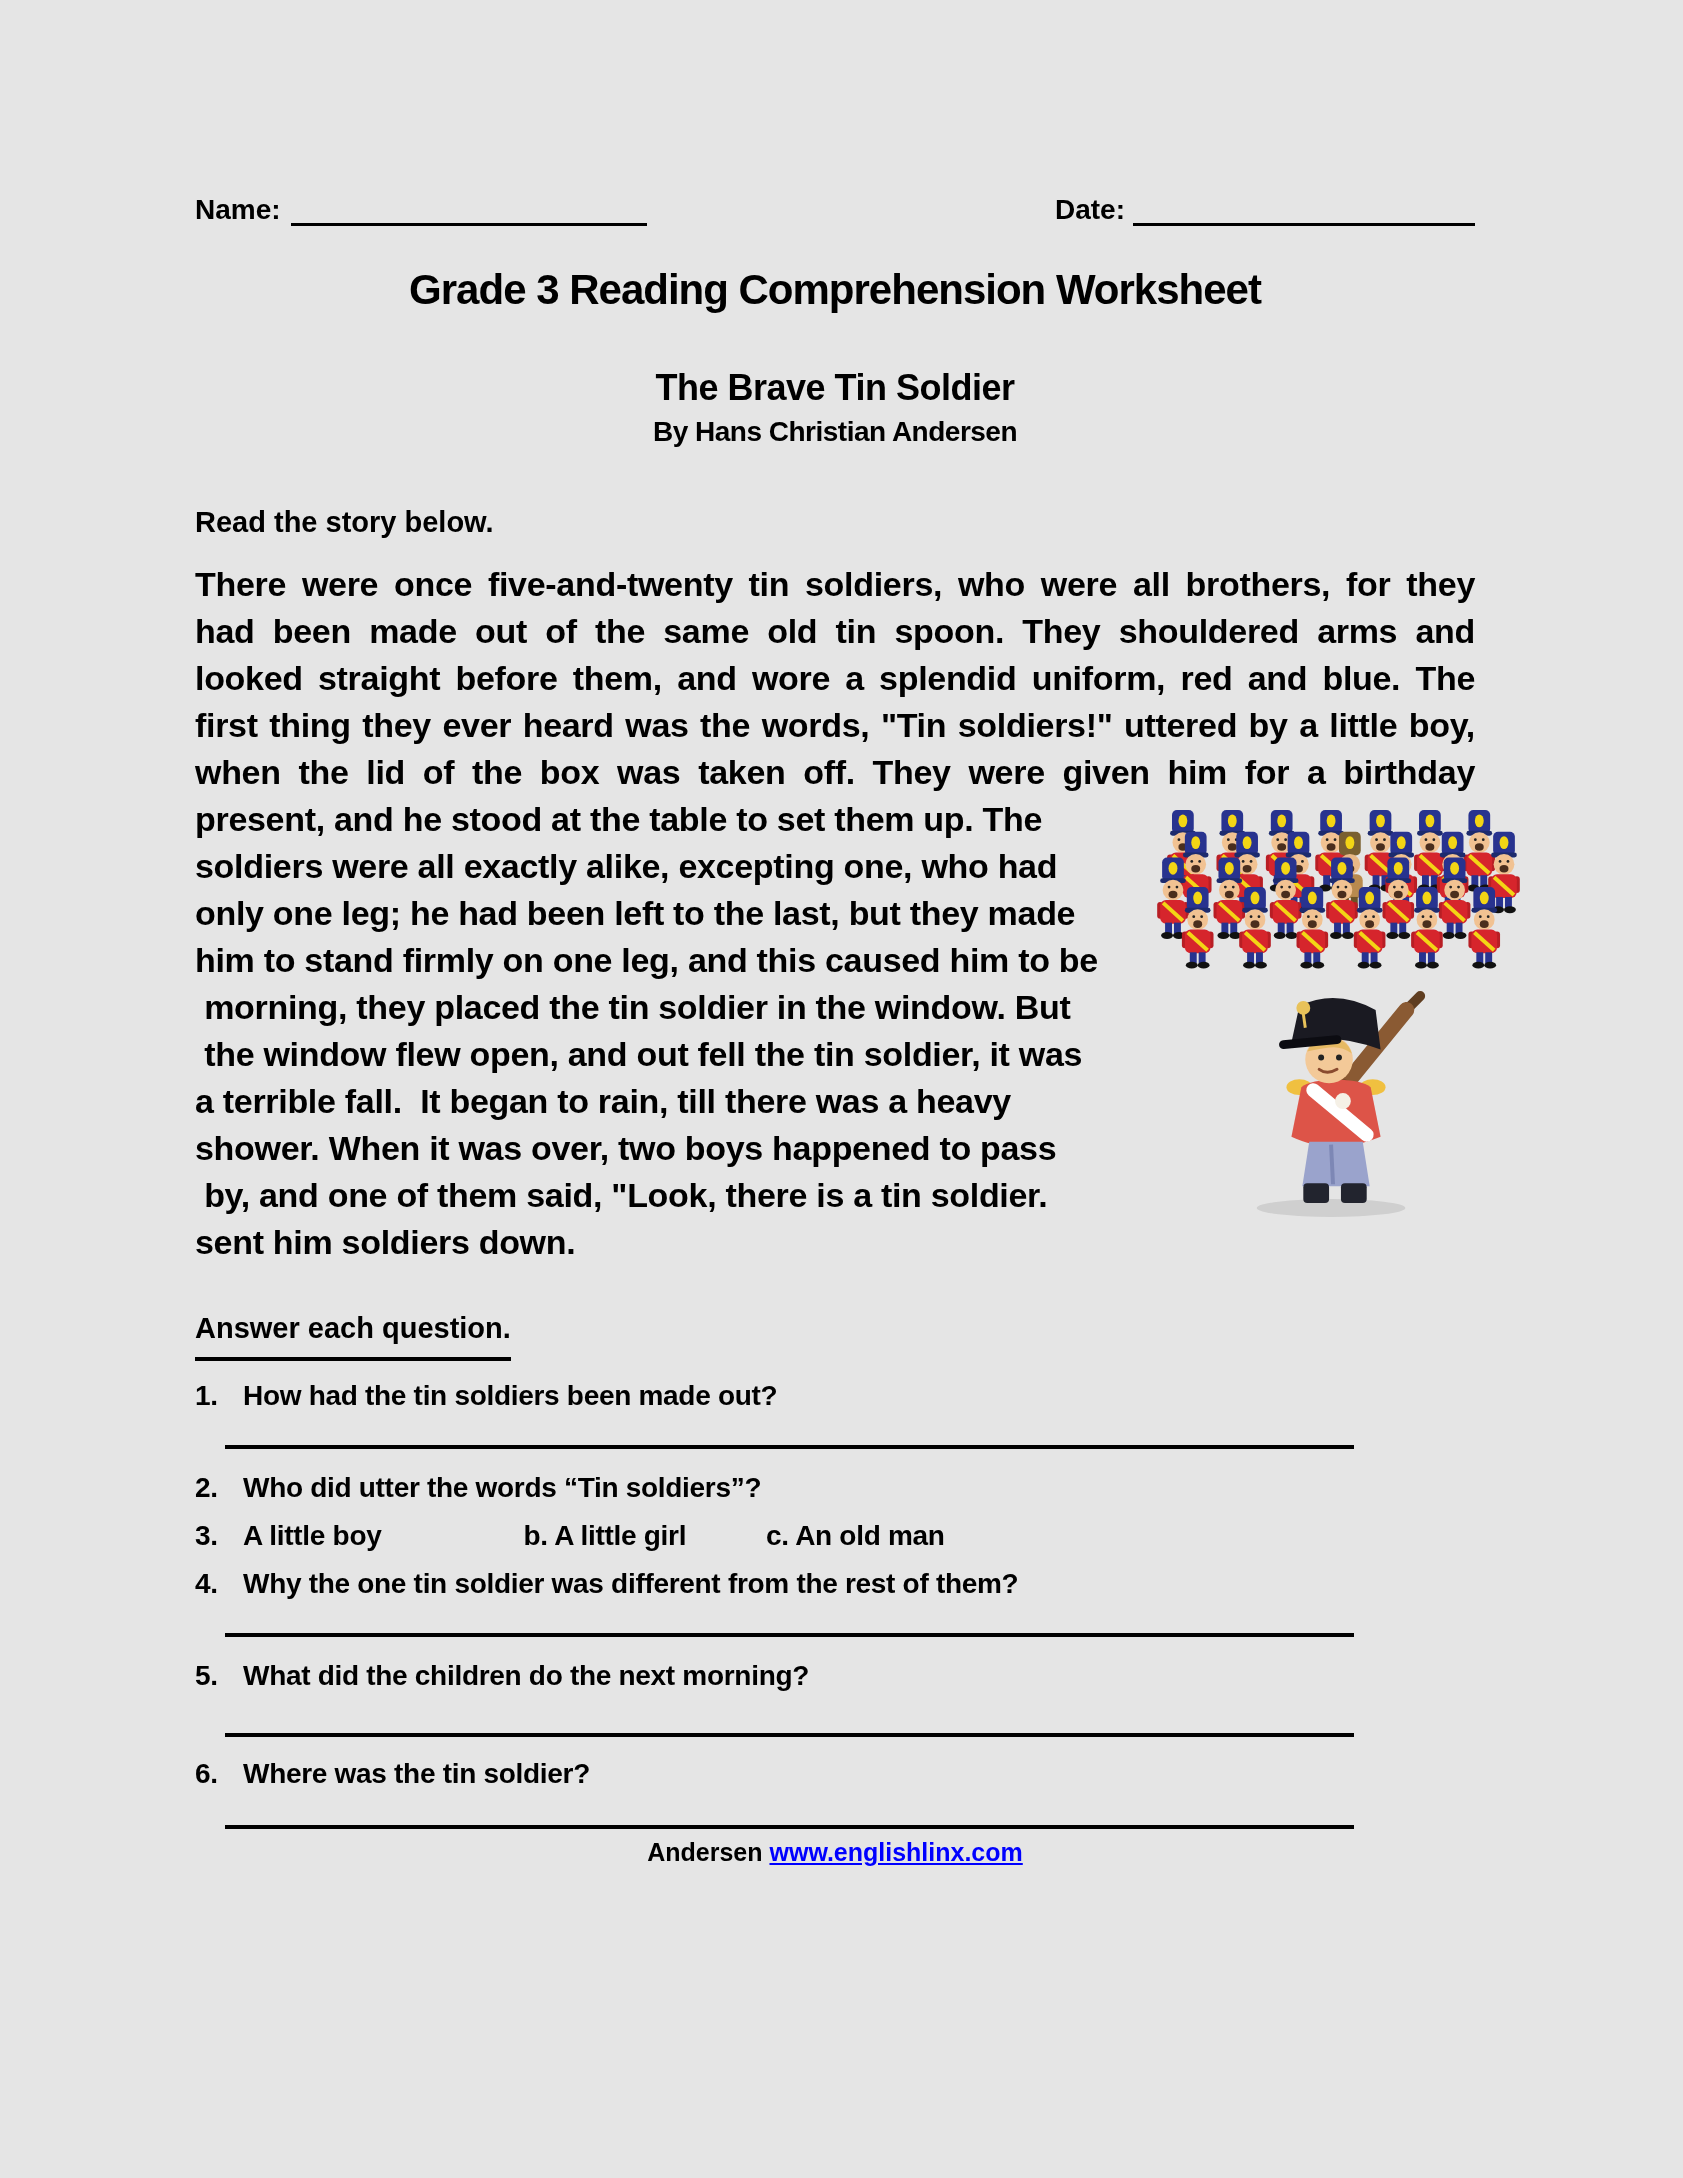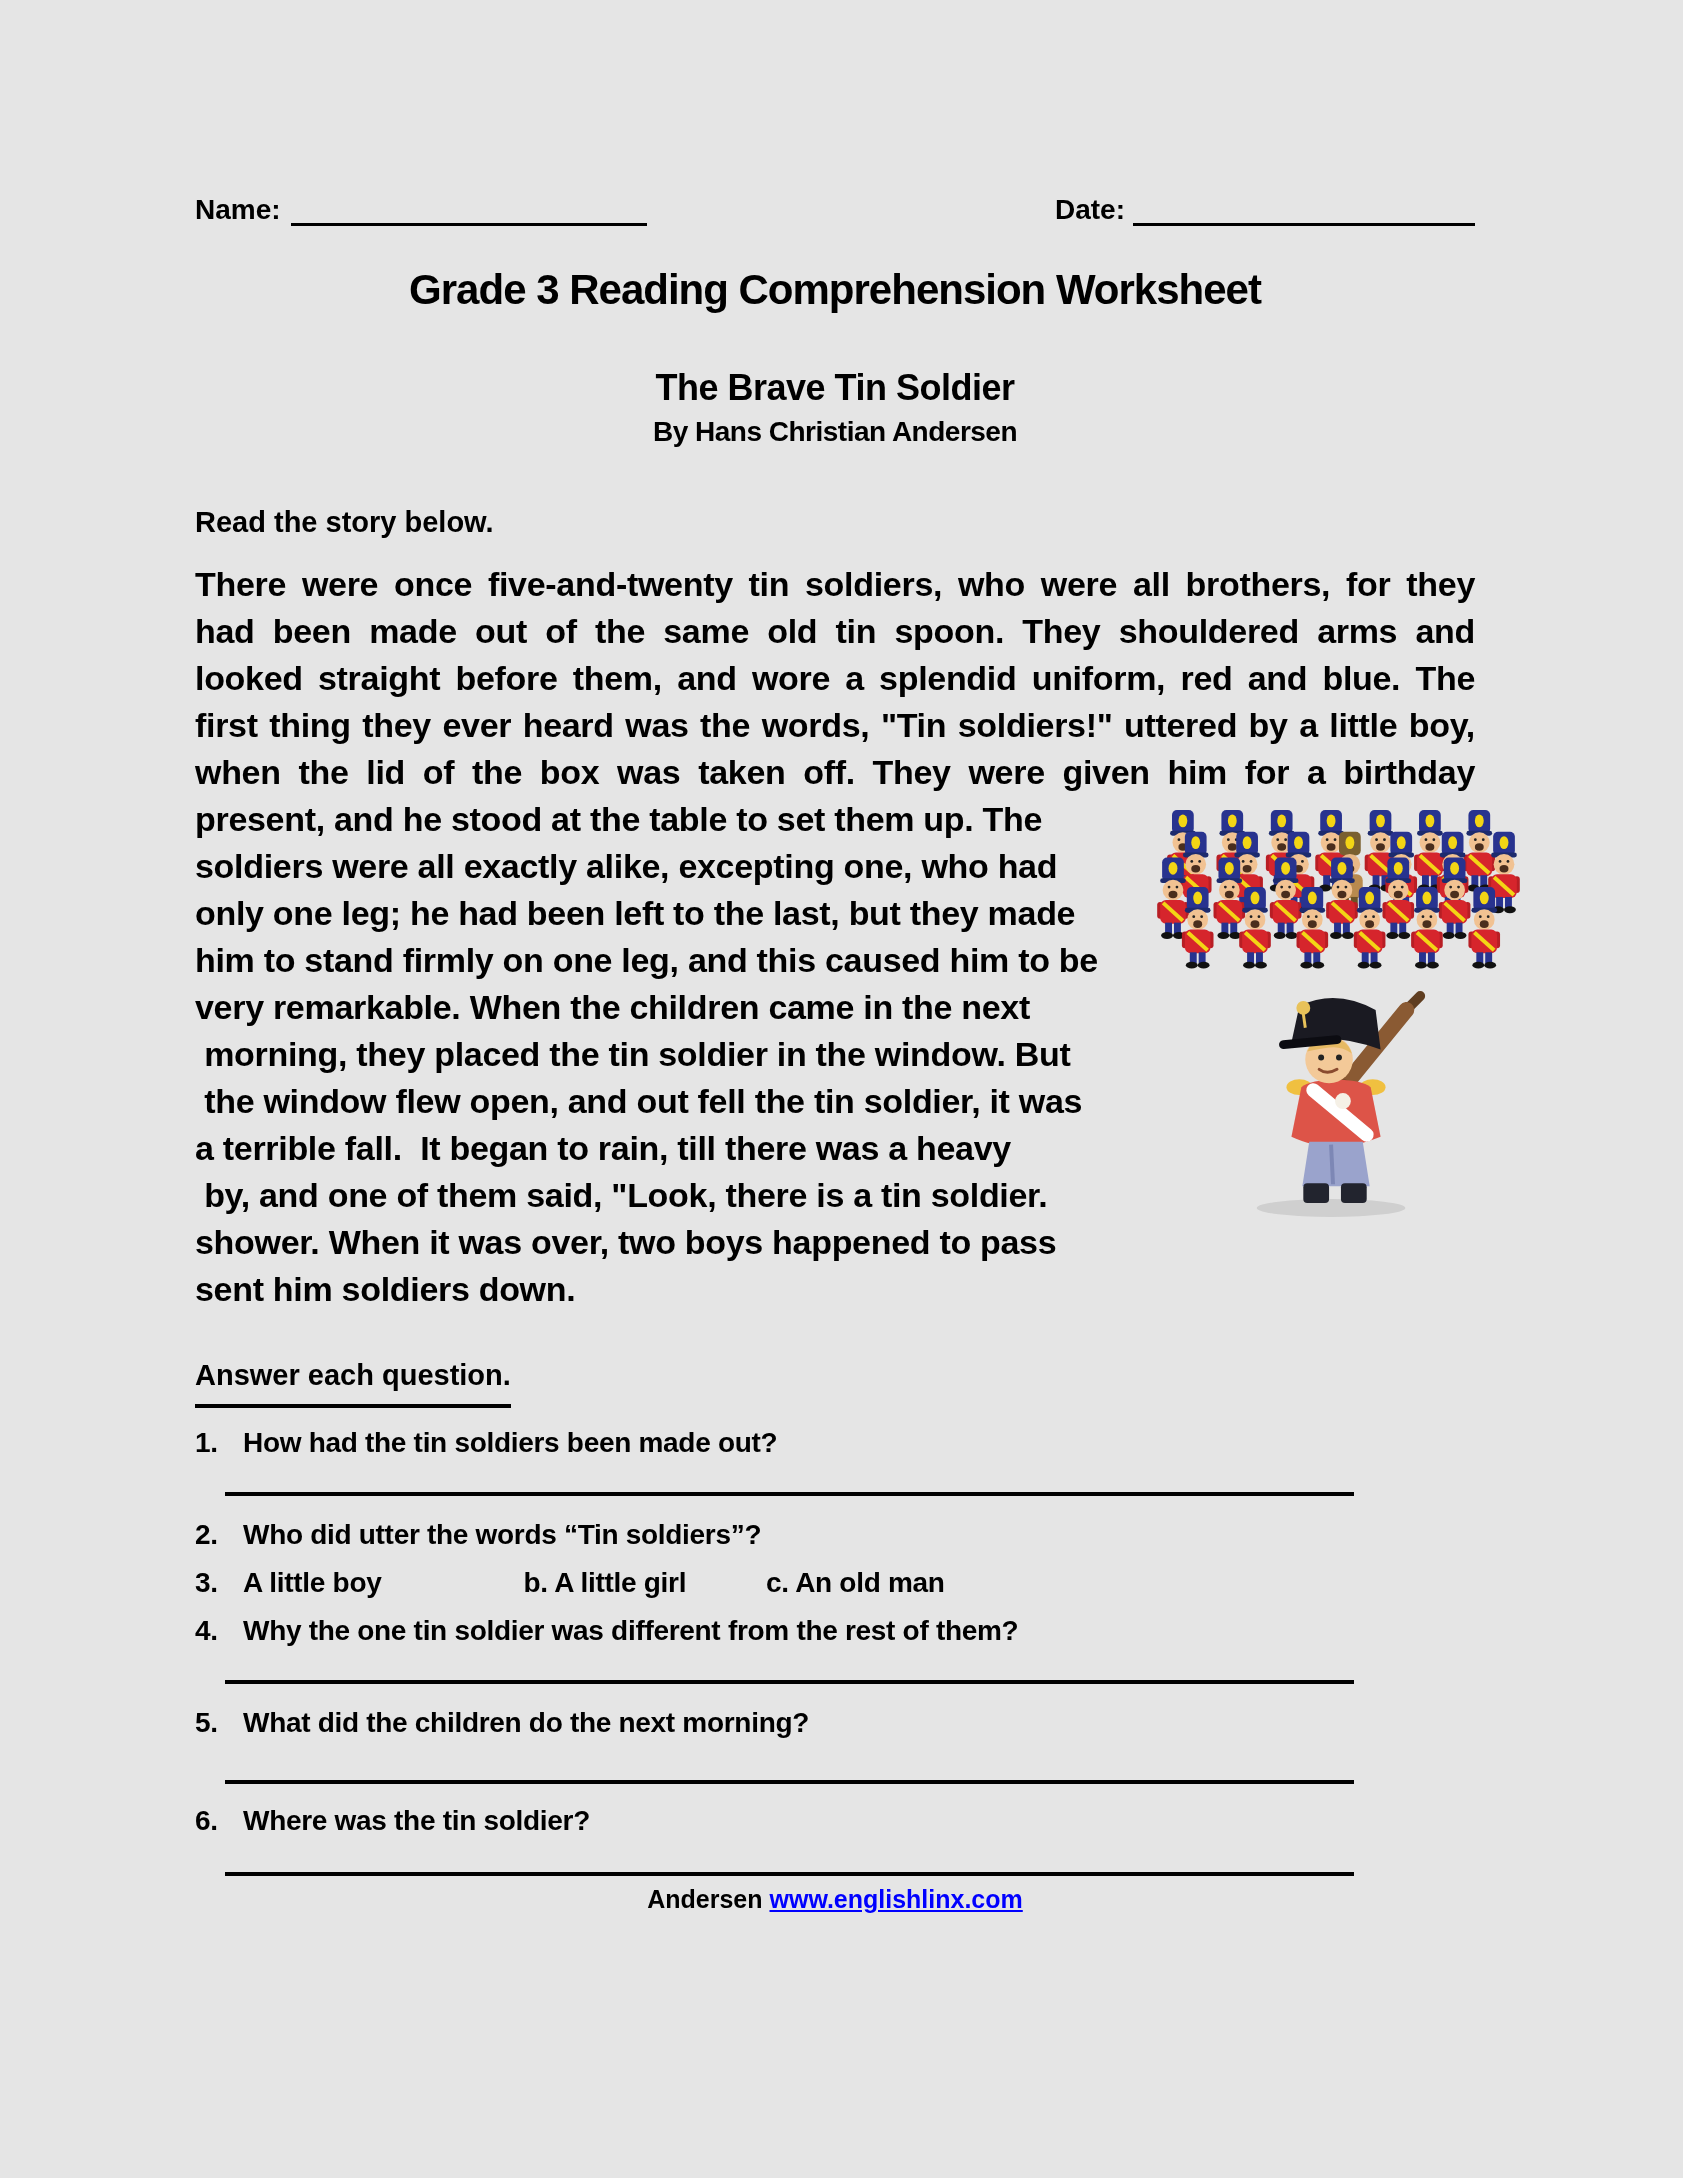--- a/index.html
+++ b/index.html
@@ -81,26 +81,25 @@
     <div class="sline just">had been made out of the same old tin spoon. They shouldered arms and</div>
     <div class="sline just">looked straight before them, and wore a splendid uniform, red and blue. The</div>
     <div class="sline just">first thing they ever heard was the words, "Tin soldiers!" uttered by a little boy,</div>
     <div class="sline just">when the lid of the box was taken off. They were given him for a birthday</div>
 
     <div class="wrap-block">
       <div class="sline pre">present, and he stood at the table to set them up. The</div>
       <div class="sline pre">soldiers were all exactly alike, excepting one, who had</div>
       <div class="sline pre">only one leg; he had been left to the last, but they made</div>
       <div class="sline pre">him to stand firmly on one leg, and this caused him to be</div>
-      <div class="sline pre">very remarkable. When the children came in the next</div>
       <div class="sline pre"> morning, they placed the tin soldier in the window. But</div>
       <div class="sline pre"> the window flew open, and out fell the tin soldier, it was</div>
       <div class="sline pre">a terrible fall.  It began to rain, till there was a heavy</div>
+      <div class="sline pre">shower. When it was over, two boys happened to pass</div>
       <div class="sline pre"> by, and one of them said, "Look, there is a tin soldier.</div>
-      <div class="sline pre">shower. When it was over, two boys happened to pass</div>
     </div>
 
     <div class="sline">sent him soldiers down.</div>
   </div>
 
   <div class="figure">
     <svg width="381" height="166" viewBox="0 0 385 168">
       <defs>
         <g id="tsol">
           <rect x="9" y="0" width="22" height="24" rx="5" fill="#28338f"></rect>

